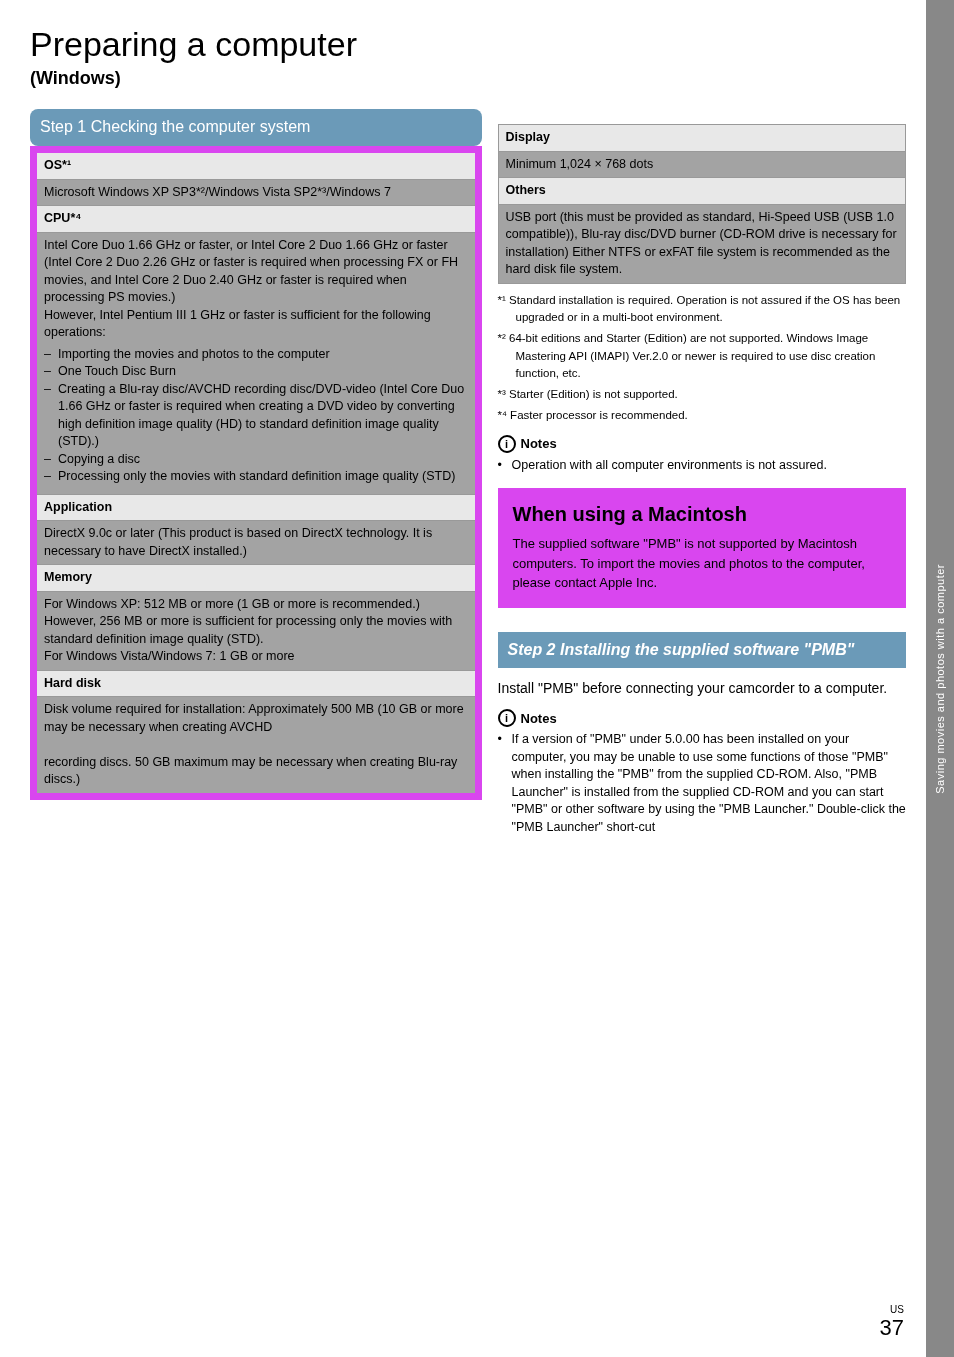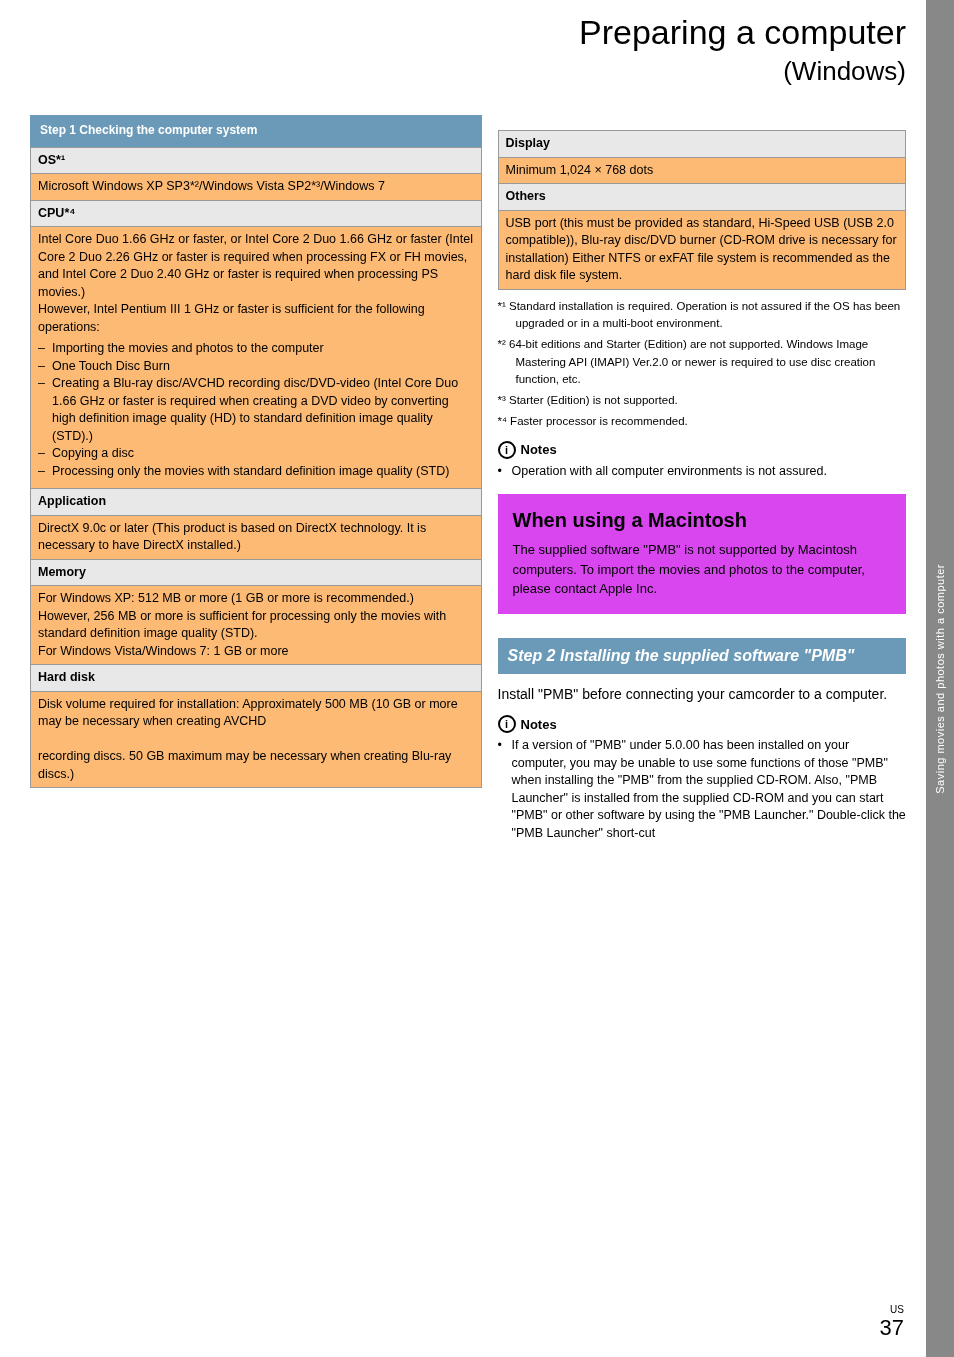--- a/index.html
+++ b/index.html
@@ -30,78 +30,78 @@
     .sidebar-tab-text {
       writing-mode: vertical-rl;
       transform: rotate(180deg);
       color: #fff;
       font-size: 11px;
       white-space: nowrap;
       letter-spacing: 0.5px;
     }
     .main-content {
       flex: 1;
-      padding: 14px 20px 30px 30px;
+      padding: 26px 20px 30px 30px;
       display: flex;
       flex-direction: column;
-      align-items: flex-end;
     }
     .page-title {
       font-size: 34px;
       font-weight: normal;
       line-height: 1.1;
       margin-bottom: 5px;
       font-family: Arial, Helvetica, sans-serif;
     }
     .page-subtitle {
-      font-size: 26px;
-      font-weight: normal;
-      margin-bottom: 28px;
+      font-size: 18px;
+      font-weight: bold;
+      margin-bottom: 20px;
       font-family: Arial, Helvetica, sans-serif;
     }
     .two-column {
       display: flex;
       gap: 16px;
       flex: 1;
     }
     .left-col {
       flex: 1.05;
     }
     .right-col {
       flex: 0.95;
     }
     .step-header {
       background: #6b9ab8;
       color: #fff;
       padding: 8px 10px;
-      font-size: 12px;
-      font-weight: bold;
+      font-size: 16px;
+      font-weight: normal;
       margin-bottom: 0;
       line-height: 1.3;
+      border-radius: 8px;
     }
     .spec-table {
       width: 100%;
       border-collapse: collapse;
-      border: 1px solid #d946ef;
+      border: 7px solid #d946ef;
       margin-bottom: 10px;
     }
     .spec-table td {
       border: 1px solid #999;
       padding: 4px 7px;
       vertical-align: top;
       font-size: 12.5px;
       line-height: 1.4;
     }
     .spec-label {
       background: #e8e8e8;
       font-weight: bold;
       font-size: 12.5px;
     }
     .spec-content {
-      background: #fdba74;
+      background: #a3a3a3;
     }
     .bullet-list {
       list-style: none;
       padding: 0;
       margin: 4px 0;
     }
     .bullet-list li {
       padding-left: 14px;
       position: relative;
       line-height: 1.4;
@@ -302,21 +302,21 @@
               <tr>
             <td class="spec-label">Display</td>
           </tr>
           <tr>
             <td class="spec-content">Minimum 1,024 × 768 dots</td>
           </tr>
           <tr>
             <td class="spec-label">Others</td>
           </tr>
           <tr>
-            <td class="spec-content">USB port (this must be provided as standard, Hi-Speed USB (USB 2.0 compatible)), Blu-ray disc/DVD burner (CD-ROM drive is necessary for installation) Either NTFS or exFAT file system is recommended as the hard disk file system.</td>
+            <td class="spec-content">USB port (this must be provided as standard, Hi-Speed USB (USB 1.0 compatible)), Blu-ray disc/DVD burner (CD-ROM drive is necessary for installation) Either NTFS or exFAT file system is recommended as the hard disk file system.</td>
           </tr>
         </tbody>
           </table>
 
         <div class="footnotes">
           <p>*¹ Standard installation is required. Operation is not assured if the OS has been upgraded or in a multi-boot environment.</p>
           <p>*² 64-bit editions and Starter (Edition) are not supported. Windows Image Mastering API (IMAPI) Ver.2.0 or newer is required to use disc creation function, etc.</p>
           <p>*³ Starter (Edition) is not supported.</p>
           <p>*⁴ Faster processor is recommended.</p>
         </div>

